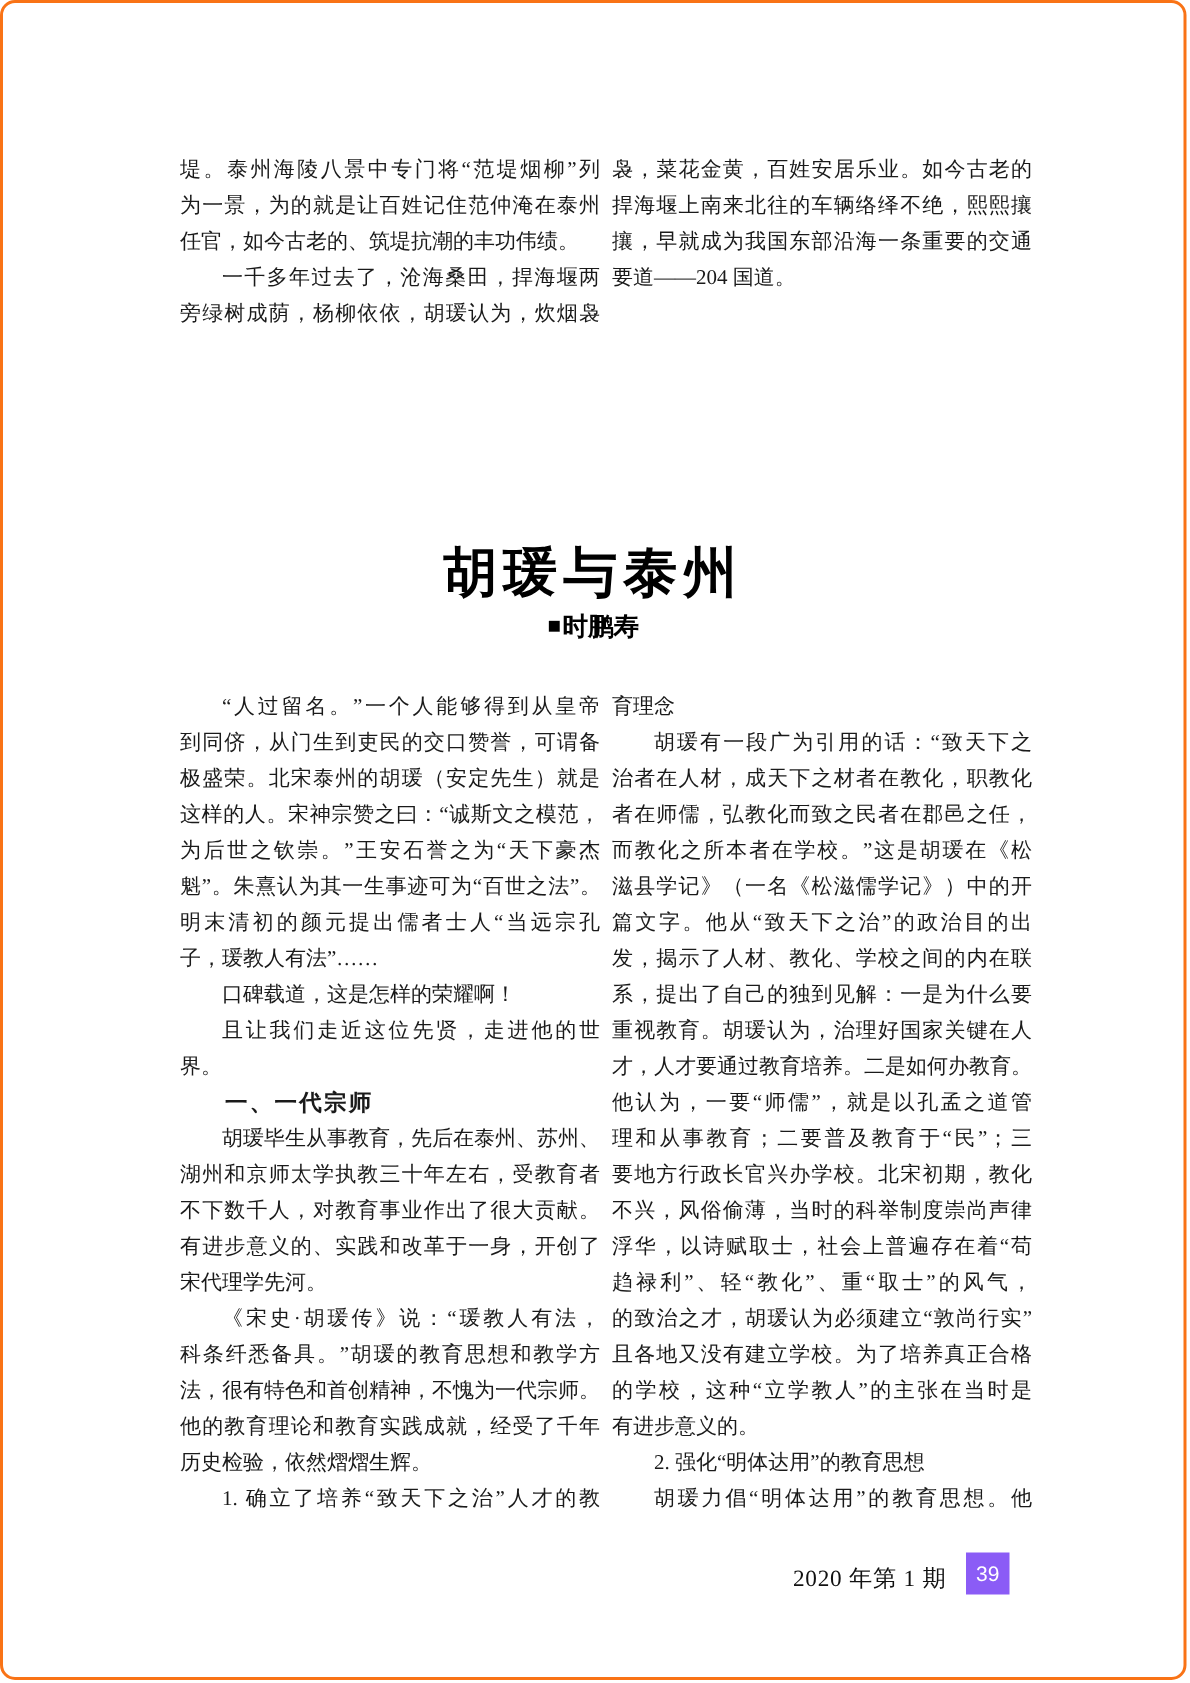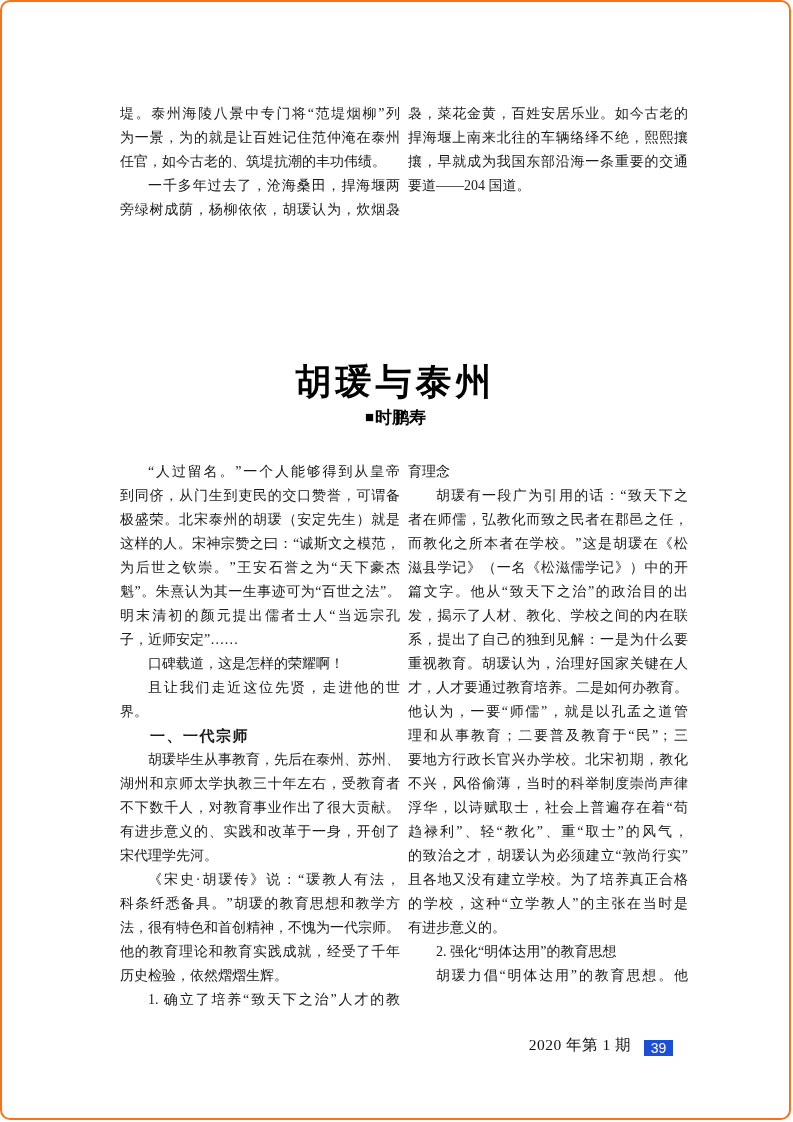--- a/index.html
+++ b/index.html
@@ -47,22 +47,22 @@
     color:#000000;
   }
   .author-line .marker{font-size:15px;vertical-align:1px;margin-right:1px;}
   .footer{
     position:absolute;top:1033px;right:116px;
     display:flex;align-items:flex-end;
   }
   .footer .issue{font-size:15.5px;letter-spacing:0.5px;color:#111;}
   .page-number-badge{
     margin-left:13px;
-    width:29px;height:16px;
-    background:#1d4ed8;color:#ffffff;
+    width:29px;height:28px;
+    background:#8b5cf6;color:#ffffff;
     display:flex;align-items:center;justify-content:center;
     font-family:"Liberation Sans","DejaVu Sans",sans-serif;
     font-size:14px;
   }
 </style>
 </head>
 <body>
 
 <div class="page">
 
@@ -90,40 +90,41 @@
 
   <div class="columns main-columns">
     <div class="col">
         <div class="line fill indent">“人过留名。”一个人能够得到从皇帝</div>
         <div class="line fill">到同侪，从门生到吏民的交口赞誉，可谓备</div>
         <div class="line fill">极盛荣。北宋泰州的胡瑗（安定先生）就是</div>
         <div class="line fill">这样的人。宋神宗赞之曰：“诚斯文之模范，</div>
         <div class="line fill">为后世之钦崇。”王安石誉之为“天下豪杰</div>
         <div class="line fill tight">魁”。朱熹认为其一生事迹可为“百世之法”。</div>
         <div class="line fill">明末清初的颜元提出儒者士人“当远宗孔</div>
-        <div class="line">子，近师安定”……</div>
+        <div class="line">子，瑗教人有法”……</div>
         <div class="line indent">口碑载道，这是怎样的荣耀啊！</div>
         <div class="line fill indent">且让我们走近这位先贤，走进他的世</div>
         <div class="line">界。</div>
         <div class="line indent heading">一、一代宗师</div>
         <div class="line fill indent">胡瑗毕生从事教育，先后在泰州、苏州、</div>
         <div class="line fill">湖州和京师太学执教三十年左右，受教育者</div>
         <div class="line fill">不下数千人，对教育事业作出了很大贡献。</div>
         <div class="line fill">有进步意义的、实践和改革于一身，开创了</div>
         <div class="line">宋代理学先河。</div>
         <div class="line fill indent">《宋史·胡瑗传》说：“瑗教人有法，</div>
         <div class="line fill">科条纤悉备具。”胡瑗的教育思想和教学方</div>
         <div class="line fill">法，很有特色和首创精神，不愧为一代宗师。</div>
         <div class="line fill">他的教育理论和教育实践成就，经受了千年</div>
         <div class="line">历史检验，依然熠熠生辉。</div>
         <div class="line fill indent">1. 确立了培养“致天下之治”人才的教</div>
       </div>
     <div class="col">
         <div class="line">育理念</div>
         <div class="line fill indent">胡瑗有一段广为引用的话：“致天下之</div>
+        <div class="line fill">治者在人材，成天下之材者在教化，职教化</div>
         <div class="line fill">者在师儒，弘教化而致之民者在郡邑之任，</div>
         <div class="line fill">而教化之所本者在学校。”这是胡瑗在《松</div>
         <div class="line fill">滋县学记》（一名《松滋儒学记》）中的开</div>
         <div class="line fill">篇文字。他从“致天下之治”的政治目的出</div>
         <div class="line fill">发，揭示了人材、教化、学校之间的内在联</div>
         <div class="line fill">系，提出了自己的独到见解：一是为什么要</div>
         <div class="line fill">重视教育。胡瑗认为，治理好国家关键在人</div>
         <div class="line fill">才，人才要通过教育培养。二是如何办教育。</div>
         <div class="line fill">他认为，一要“师儒”，就是以孔孟之道管</div>
         <div class="line fill">理和从事教育；二要普及教育于“民”；三</div>

